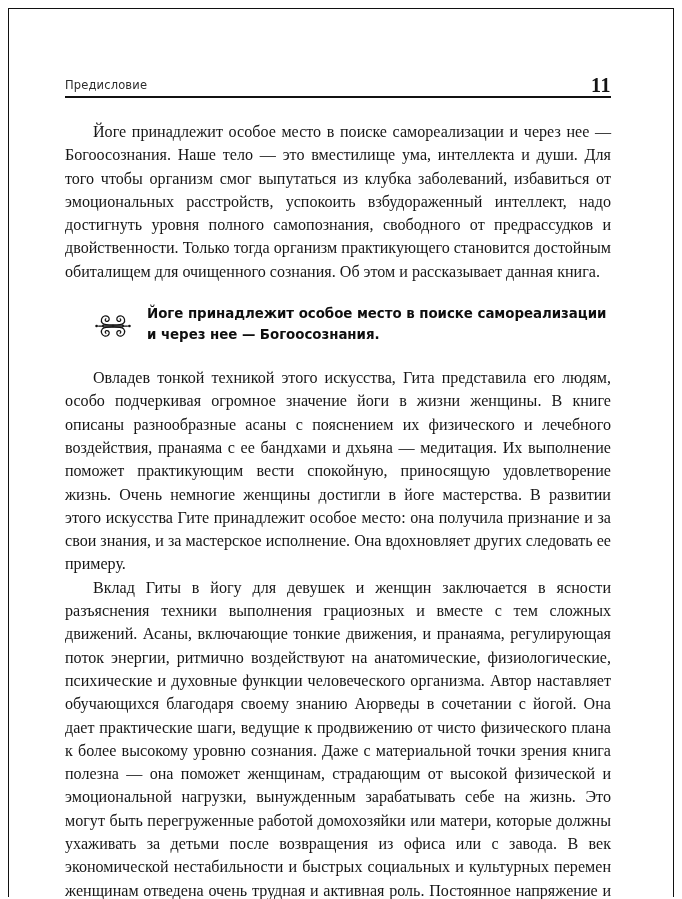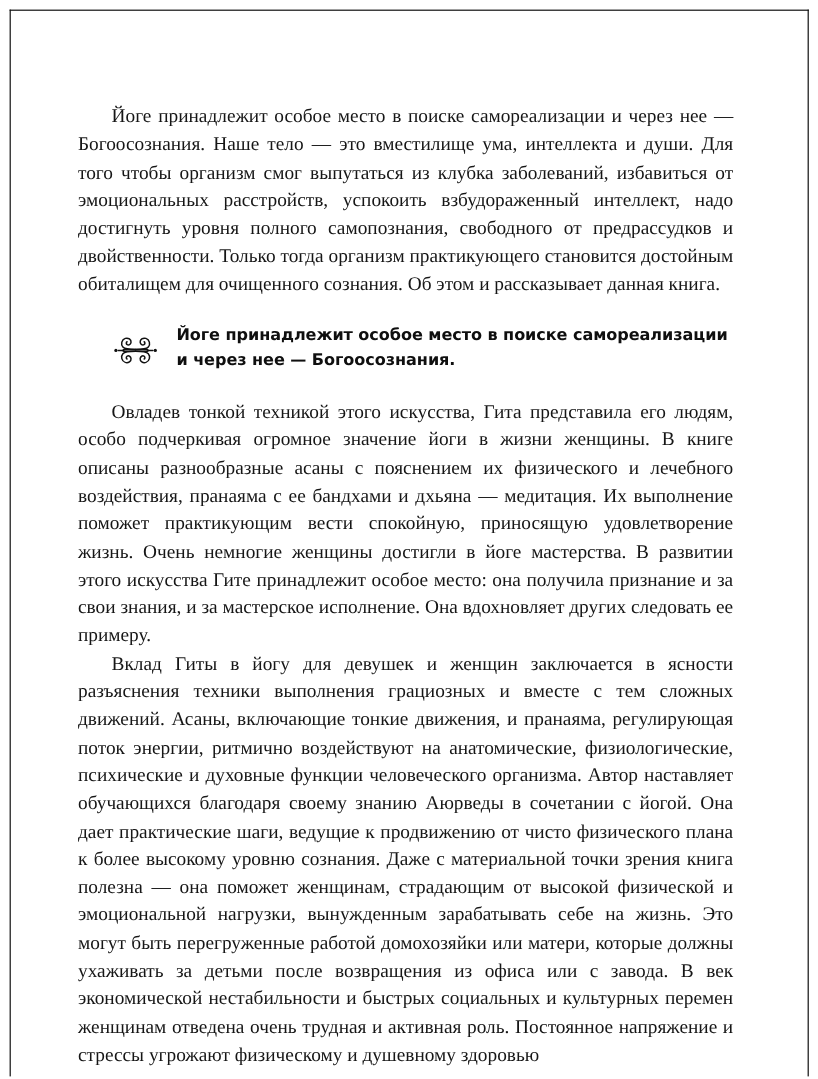--- a/index.html
+++ b/index.html
@@ -133,20 +133,25 @@
     margin-top: 0;
   }
 </style>
 </head>
 <body>
 
 <div class="page-sheet">
 
   <div class="page-inner">
 
+    <div class="running-head">
+      <div class="running-head-title">Предисловие</div>
+      <div class="running-head-folio">11</div>
+      <div class="running-head-rule"></div>
+    </div>
 
     <div class="body-col">
 
       <p class="para">Йоге принадлежит особое место в поиске самореализации и через нее — Богоосознания. Наше тело — это вместилище ума, интеллекта и души. Для того чтобы организм смог выпутаться из клубка заболеваний, избавиться от эмоциональных расстройств, успокоить взбудораженный интеллект, надо достигнуть уровня полного самопознания, свободного от предрассудков и двойственности. Только тогда организм практикующего становится достойным обиталищем для очищенного сознания. Об этом и рассказывает данная книга.</p>
 
       <div class="callout">
         <div class="callout-ornament">
           <svg viewBox="0 0 42 40" xmlns="http://www.w3.org/2000/svg" fill="none" stroke="#111111" stroke-width="1.25" stroke-linecap="round" stroke-linejoin="round">
 
             <path d="M21 19.2 C16.6 19.2 12.2 19.2 10.4 17.2

